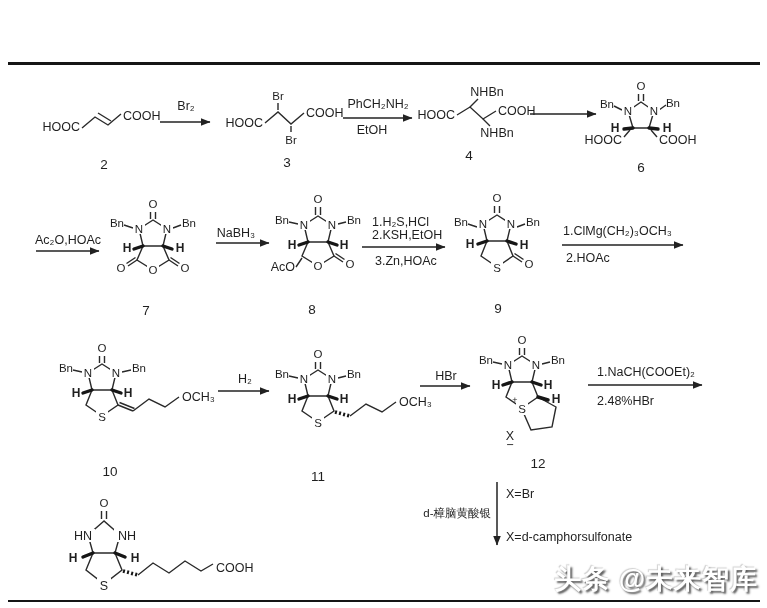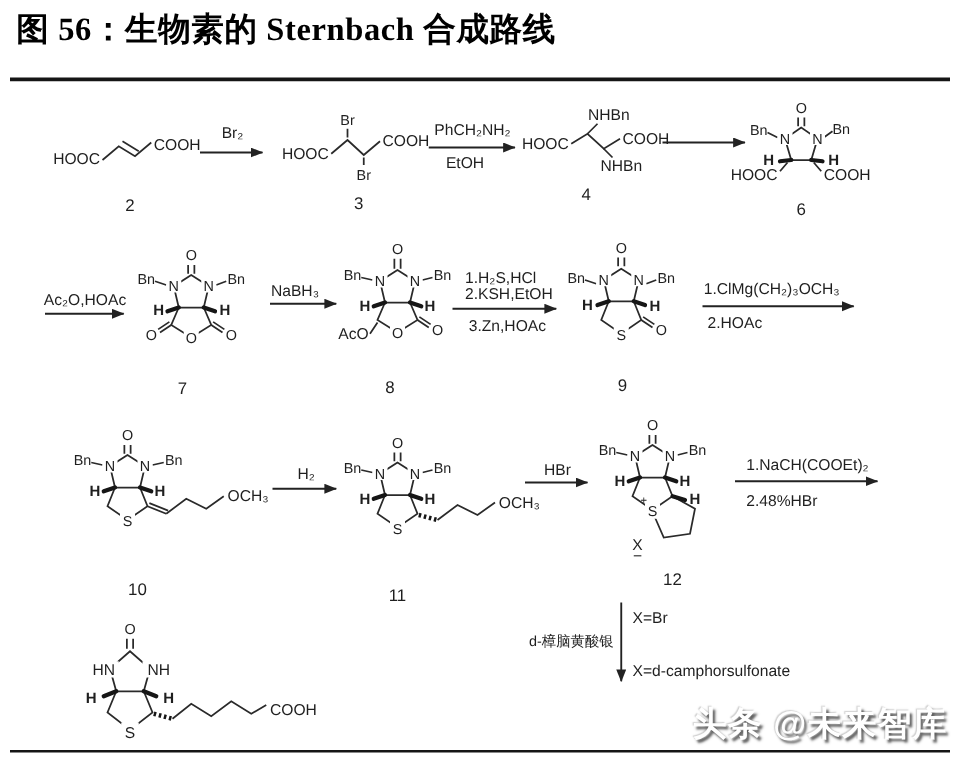--- a/index.html
+++ b/index.html
@@ -28,21 +28,20 @@
   .watermark { position:absolute; top:561px; right:9px;
                font-weight:bold; font-size:27px; letter-spacing:1px; color:#fff;
                text-shadow:2px 2px 2px rgba(75,75,75,.9), -1px -1px 1px rgba(150,150,150,.45);
                white-space:nowrap; }
 </style>
 </head>
 <body>
 
 <div class="page">
 
-  <div class="title">图 56：生物素的 Sternbach 合成路线</div>
   <div class="rule top"></div>
 
   <svg class="scheme" width="767" height="608" viewBox="0 0 767 608" xmlns="http://www.w3.org/2000/svg">
     <defs>
       <marker id="ah" markerWidth="11" markerHeight="9" refX="9.5" refY="4" orient="auto" markerUnits="userSpaceOnUse">
         <path d="M0,0 L10,4 L0,8 Z" fill="#222"></path>
       </marker>
     </defs>
 
     <g>

